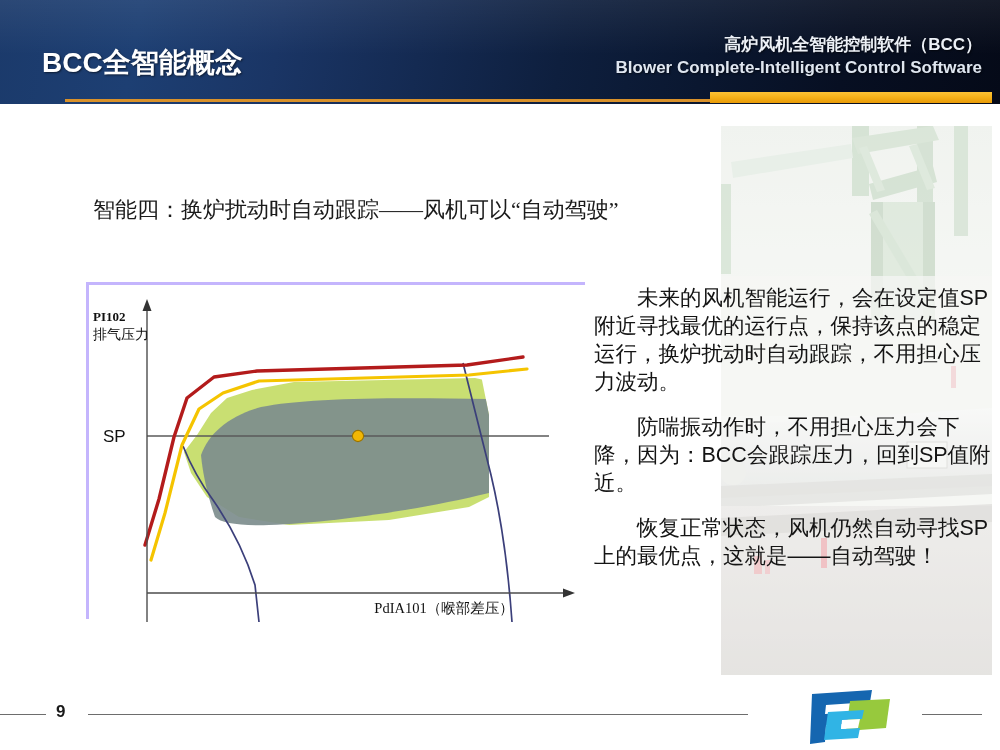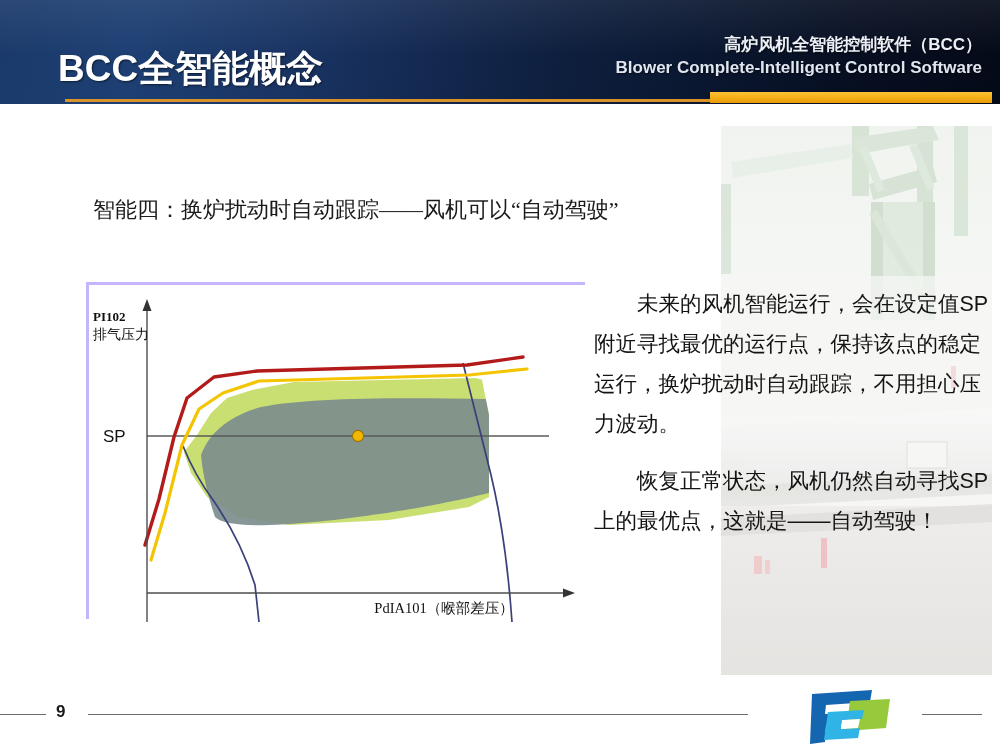--- a/index.html
+++ b/index.html
@@ -25,22 +25,22 @@
         #070f22 84%, #050a18 100%);
     overflow: hidden;
   }
   #header .sheen {
     position: absolute; left: 0; top: 0;
     width: 1000px; height: 55px;
     background: linear-gradient(180deg, rgba(255,255,255,0.07), rgba(255,255,255,0));
     pointer-events: none;
   }
   #slide-title {
-    position: absolute; left: 58px; top: 44px;
-    font-size: 37px; font-weight: bold; color: #ffffff;
+    position: absolute; left: 42px; top: 44px;
+    font-size: 28px; font-weight: bold; color: #ffffff;
     letter-spacing: 0px;
     text-shadow: 1px 1px 2px rgba(0,0,0,0.55);
     white-space: nowrap;
   }
   #header-sub {
     position: absolute; right: 18px; top: 34px;
     text-align: right;
     color: #e9eef6;
     line-height: 1.25;
   }
@@ -92,21 +92,21 @@
     background: #eef0ec;
   }
   #photo-svg { display: block; width: 271px; height: 549px; }
 
   
   #body-text {
     position: absolute; left: 594px; top: 284px;
     width: 400px;
     color: #141414;
     font-size: 21.5px;
-    line-height: 40px;
+    line-height: 28px;
     letter-spacing: 0px;
   }
   #body-text p { text-indent: 2em; margin: 0 0 17px 0; }
   #body-text p:last-child { margin-bottom: 4px; }
 
   
   #footer-rule-left {
     position: absolute; left: 0px; top: 714px;
     width: 46px; height: 1px; background: #6d6d6d;
   }
@@ -257,20 +257,21 @@
         <rect x="44" y="434" width="5" height="14" fill="#eb99a0" opacity="0.7"></rect>
         <rect x="230" y="240" width="5" height="22" fill="#e4868e" opacity="0.45"></rect>
       </g>
 
       <rect x="0" y="0" width="271" height="549" fill="#ffffff" opacity="0.42"></rect>
     </svg>
   </div>
 
   <div id="body-text">
     <p>未来的风机智能运行，会在设定值SP附近寻找最优的运行点，保持该点的稳定运行，换炉扰动时自动跟踪，不用担心压力波动。</p>
+    <p>防喘振动作时，不用担心压力会下降，因为：BCC会跟踪压力，回到SP值附近。</p>
     <p>恢复正常状态，风机仍然自动寻找SP上的最优点，这就是——自动驾驶！</p>
   </div>
 
   <div id="footer-rule-left"></div>
   <div id="page-num">9</div>
   <div id="footer-rule-mid"></div>
   <div id="footer-rule-right"></div>
 
   <div id="logo">
     <svg id="logo-svg" viewBox="0 0 96 58">

